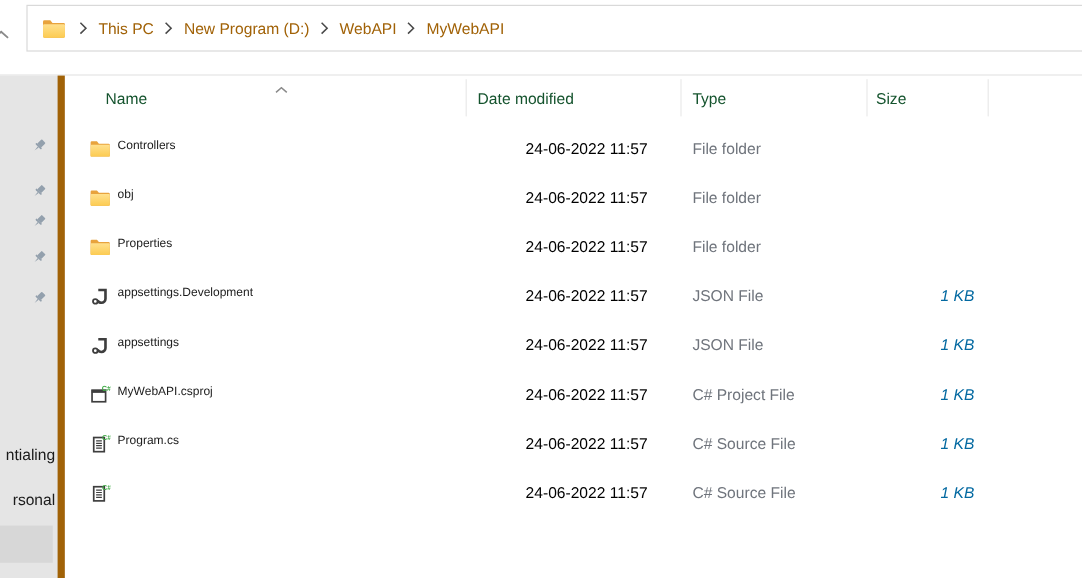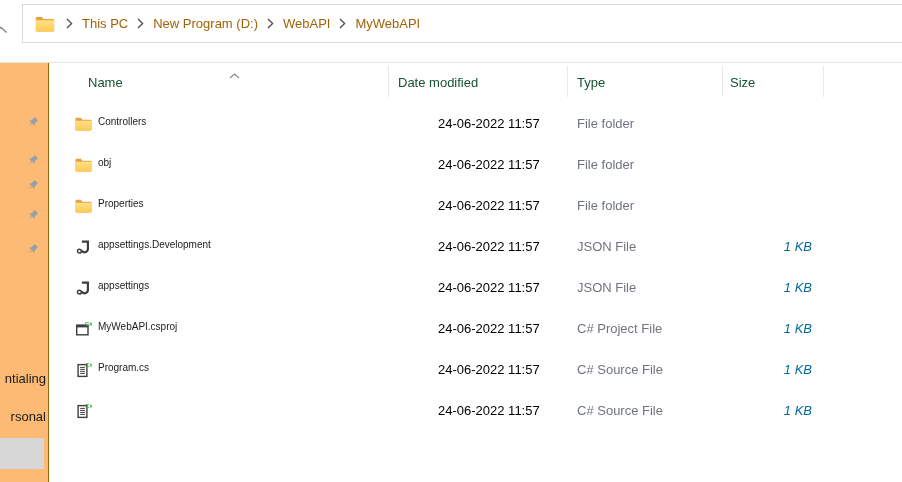--- a/index.html
+++ b/index.html
@@ -15,21 +15,21 @@
     position:absolute;left:22px;top:4px;right:-3px;height:39px;
     border:1px solid #d9d9d9;background:#fff;box-sizing:border-box;
     display:flex;align-items:center;padding-left:12px;
   }
   .crumb-icon{display:flex;align-items:center;margin-right:2px;}
   .crumb-chevron{display:flex;align-items:center;margin:0 9px;}
   .crumb-item{font-size:13px;color:#a16207;white-space:nowrap;cursor:default;}
   
   .content{position:absolute;top:62px;left:0;right:0;bottom:0;border-top:1px solid #e4e4e4;background:#fff;}
   
-  .navpane{position:absolute;left:0;top:0;bottom:0;width:48px;border-right:1px solid #a16207;overflow:hidden;background:#fdba74;}
+  .navpane{position:absolute;left:0;top:0;bottom:0;width:48px;border-right:6px solid #a16207;overflow:hidden;background:#e5e5e5;}
   .pin{position:absolute;left:26px;width:13px;height:13px;}
   .nav-label{position:absolute;right:2px;font-size:13px;color:#1b1b1b;white-space:nowrap;}
   .nav-label.l0{top:308px;}
   .nav-label.l1{top:346px;}
   .nav-highlight{position:absolute;left:0;top:375px;width:44px;height:31px;background:#d7d7d7;}
   
   .filelist{position:absolute;left:48px;top:0;right:0;bottom:0;}
   .cols{position:absolute;top:0;left:0;right:0;height:40px;}
   .col-label{position:absolute;top:12px;font-size:13px;color:#14532d;white-space:nowrap;cursor:default;}
   .col-name{left:40px;}  .col-date{left:350px;}

